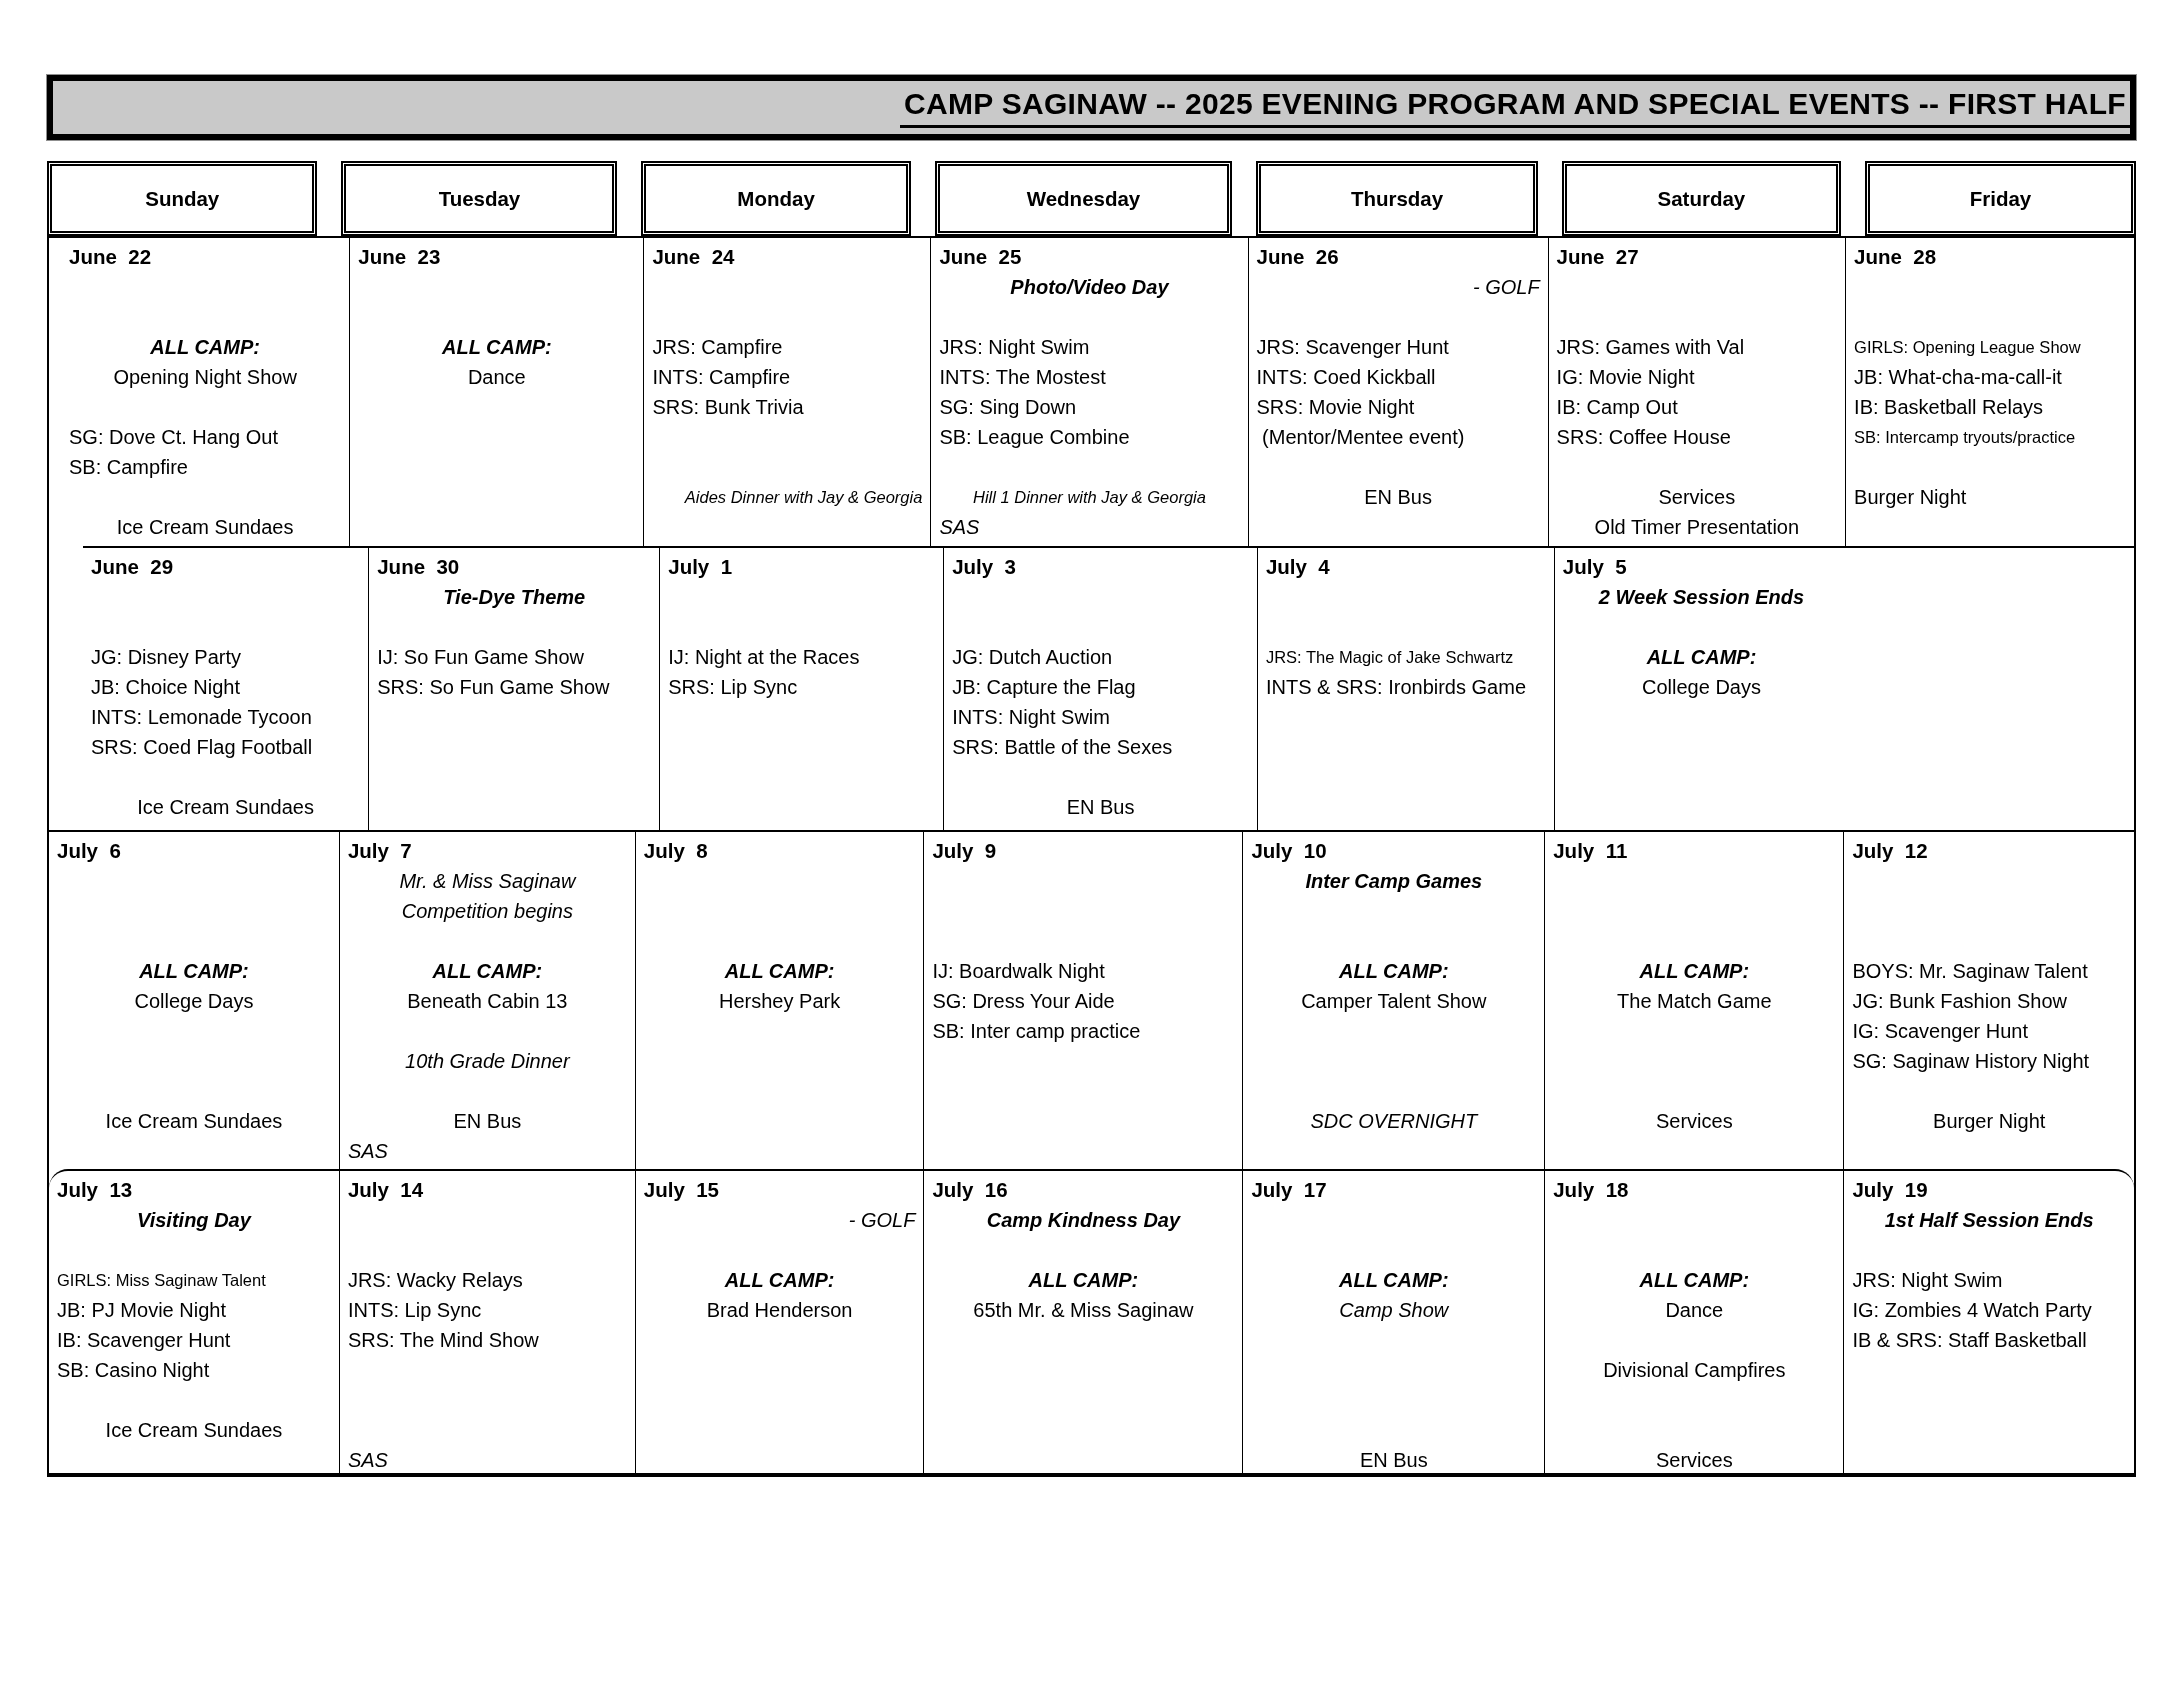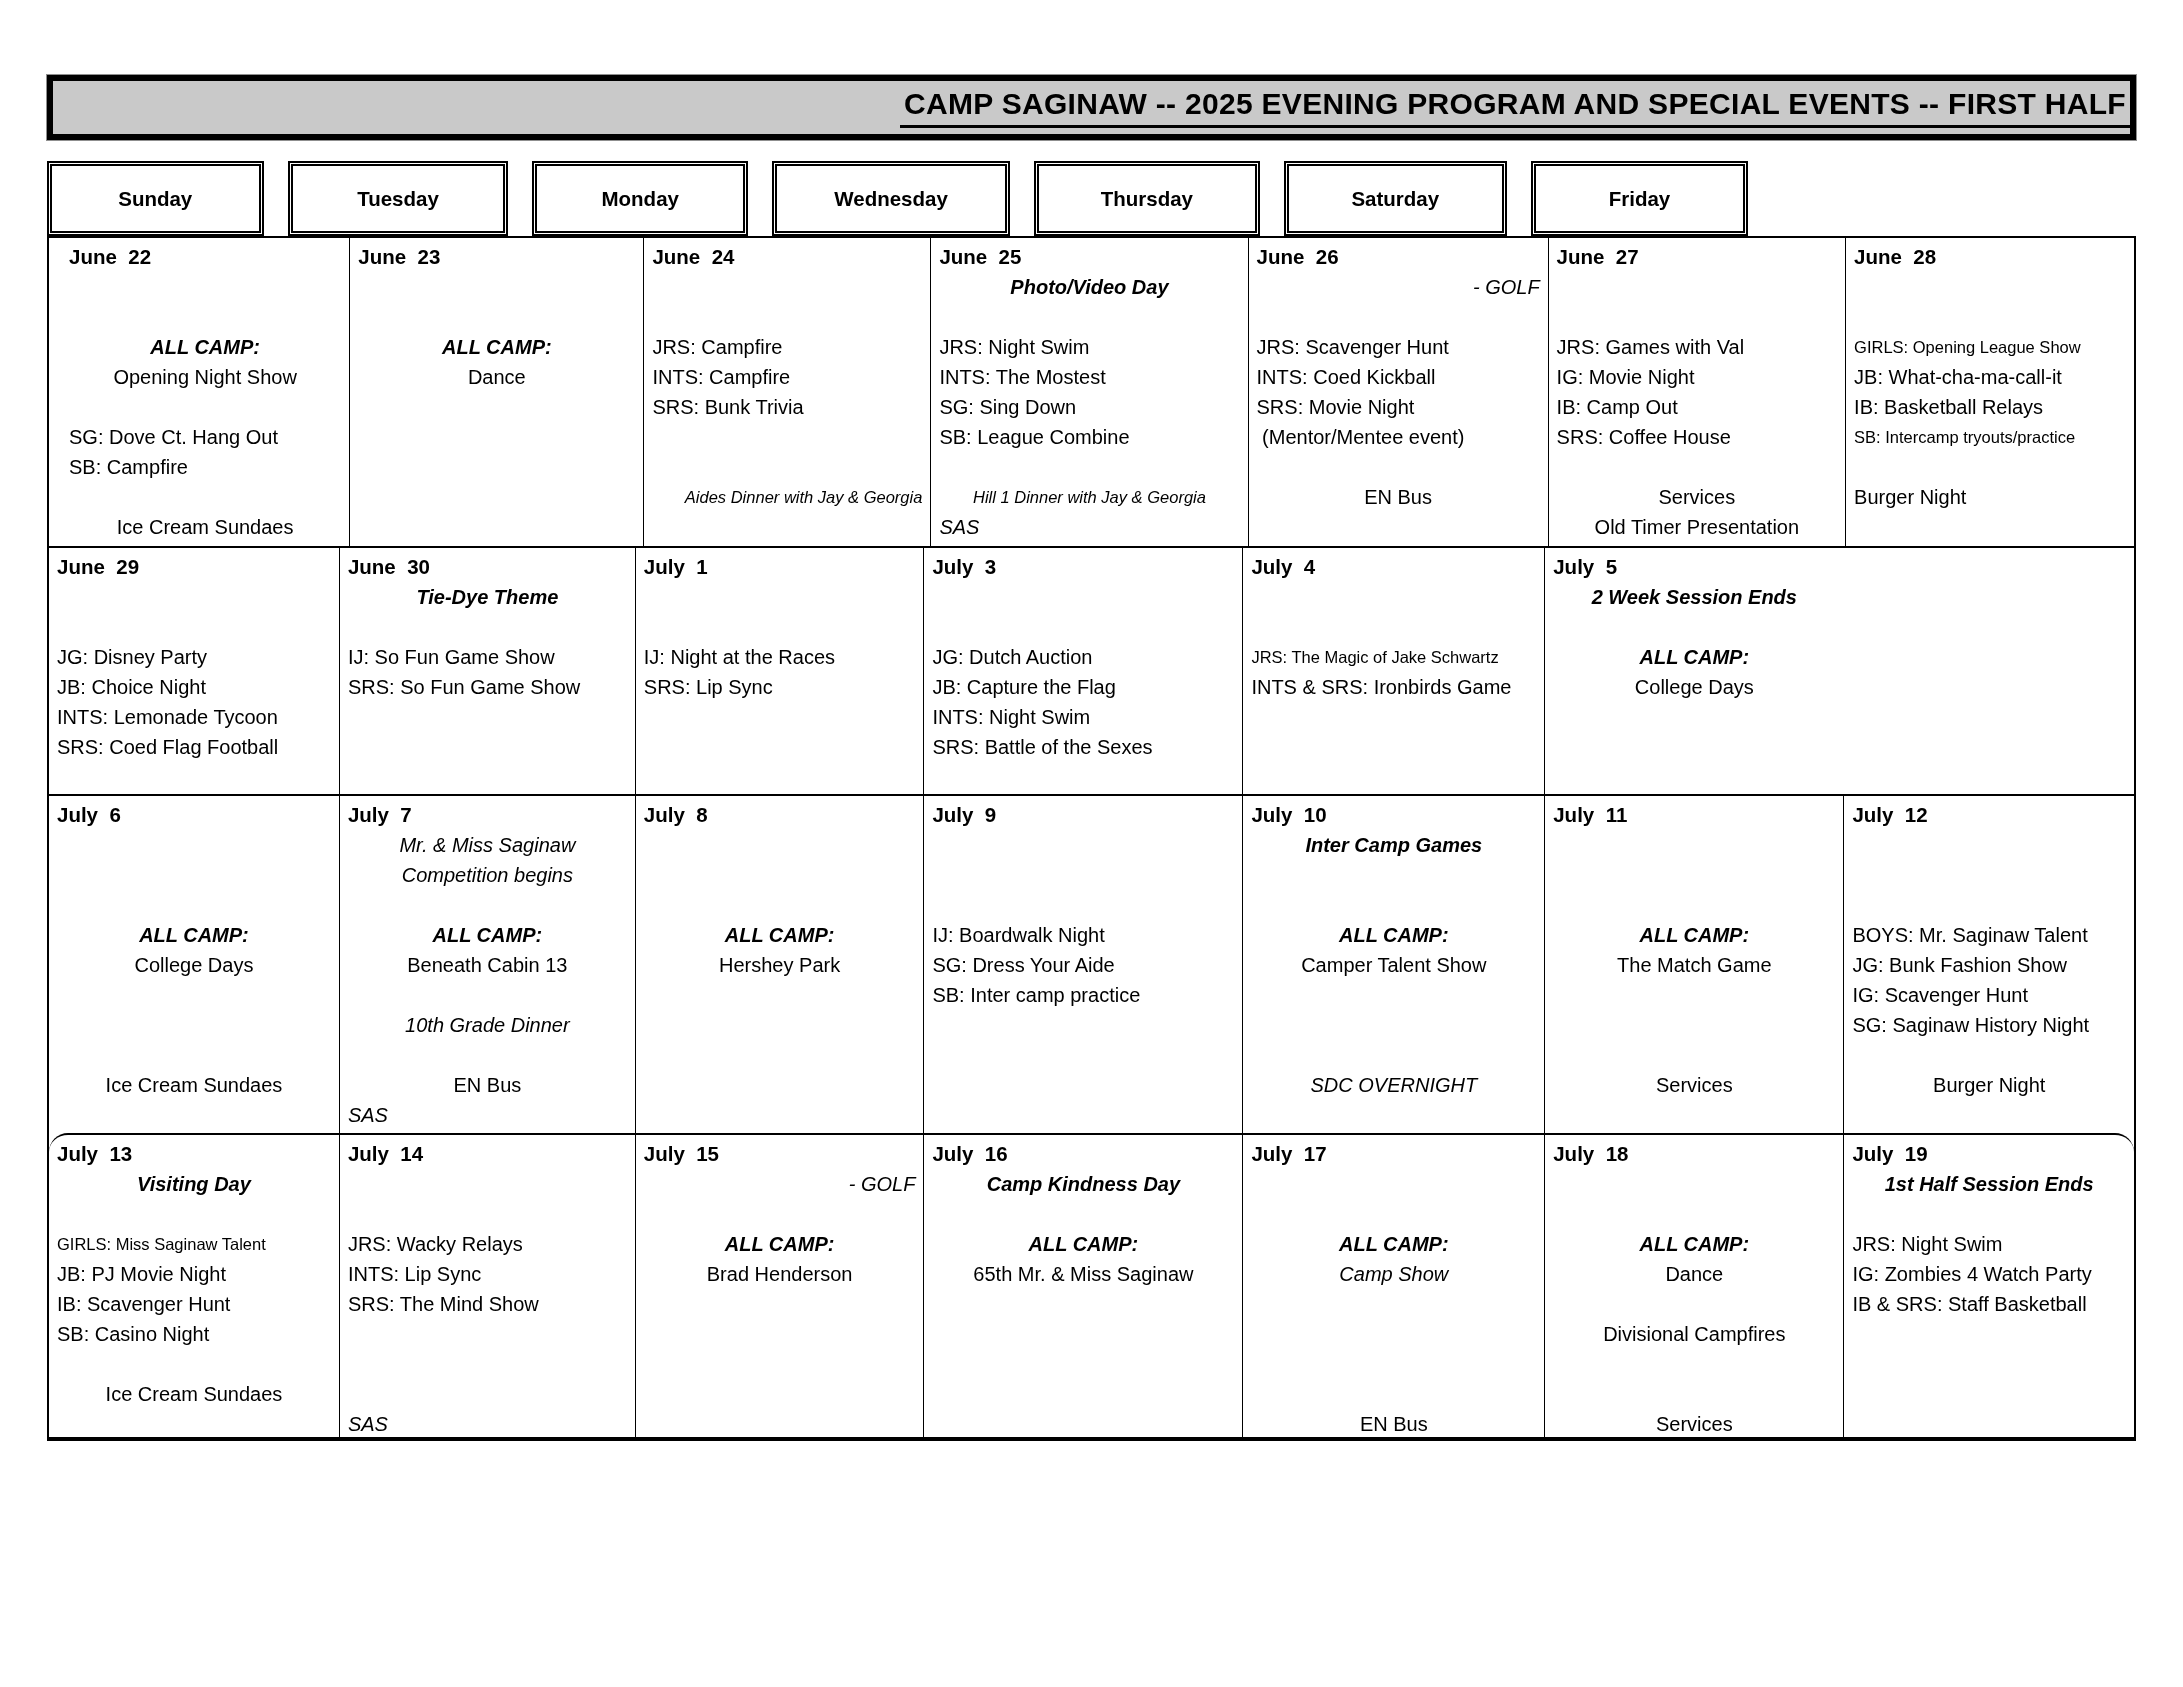--- a/index.html
+++ b/index.html
@@ -17,21 +17,21 @@
     border:6px solid #000;
     outline:1.3px solid #8f8f8f;
     display:flex;align-items:center;justify-content:flex-end;
   }
   .title-text{
     font-size:30px;font-weight:bold;letter-spacing:0.3px;
     border-bottom:3.3px solid #000;padding:0 4px 4.6px 4px;
     white-space:pre;
   }
   .header-row{
-    position:absolute;left:47px;top:161px;width:1701px;height:75px;
+    position:absolute;left:47px;top:161px;width:2089px;height:75px;
     box-sizing:border-box;
     display:grid;
     grid-template-columns:439fr 448fr 437fr 483fr 457fr 453fr 440fr;
     gap:24px;
   }
   .header-cell{
     box-sizing:border-box;
     border:5.3px double #000;
     display:flex;align-items:center;justify-content:center;
     font-weight:bold;font-size:20.5px;
@@ -158,21 +158,21 @@
           <div class="line blank"></div>
           <div class="line blank"></div>
           <div class="line sz-sm">GIRLS: Opening League Show</div>
           <div class="line">JB: What-cha-ma-call-it</div>
           <div class="line">IB: Basketball Relays</div>
           <div class="line sz-sm">SB: Intercamp tryouts/practice</div>
           <div class="line blank"></div>
           <div class="line">Burger Night</div>
         </div>
       </div>
-      <div class="week-row" style="height: 248px;">
+      <div class="week-row" style="height: 284px; margin-left: 34px;">
         <div class="day-cell">
           <div class="line date-label">June  29</div>
           <div class="line blank"></div>
           <div class="line blank"></div>
           <div class="line">JG: Disney Party</div>
           <div class="line">JB: Choice Night</div>
           <div class="line">INTS: Lemonade Tycoon</div>
           <div class="line">SRS: Coed Flag Football</div>
           <div class="line blank"></div>
           <div class="line a-c">Ice Cream Sundaes</div>

